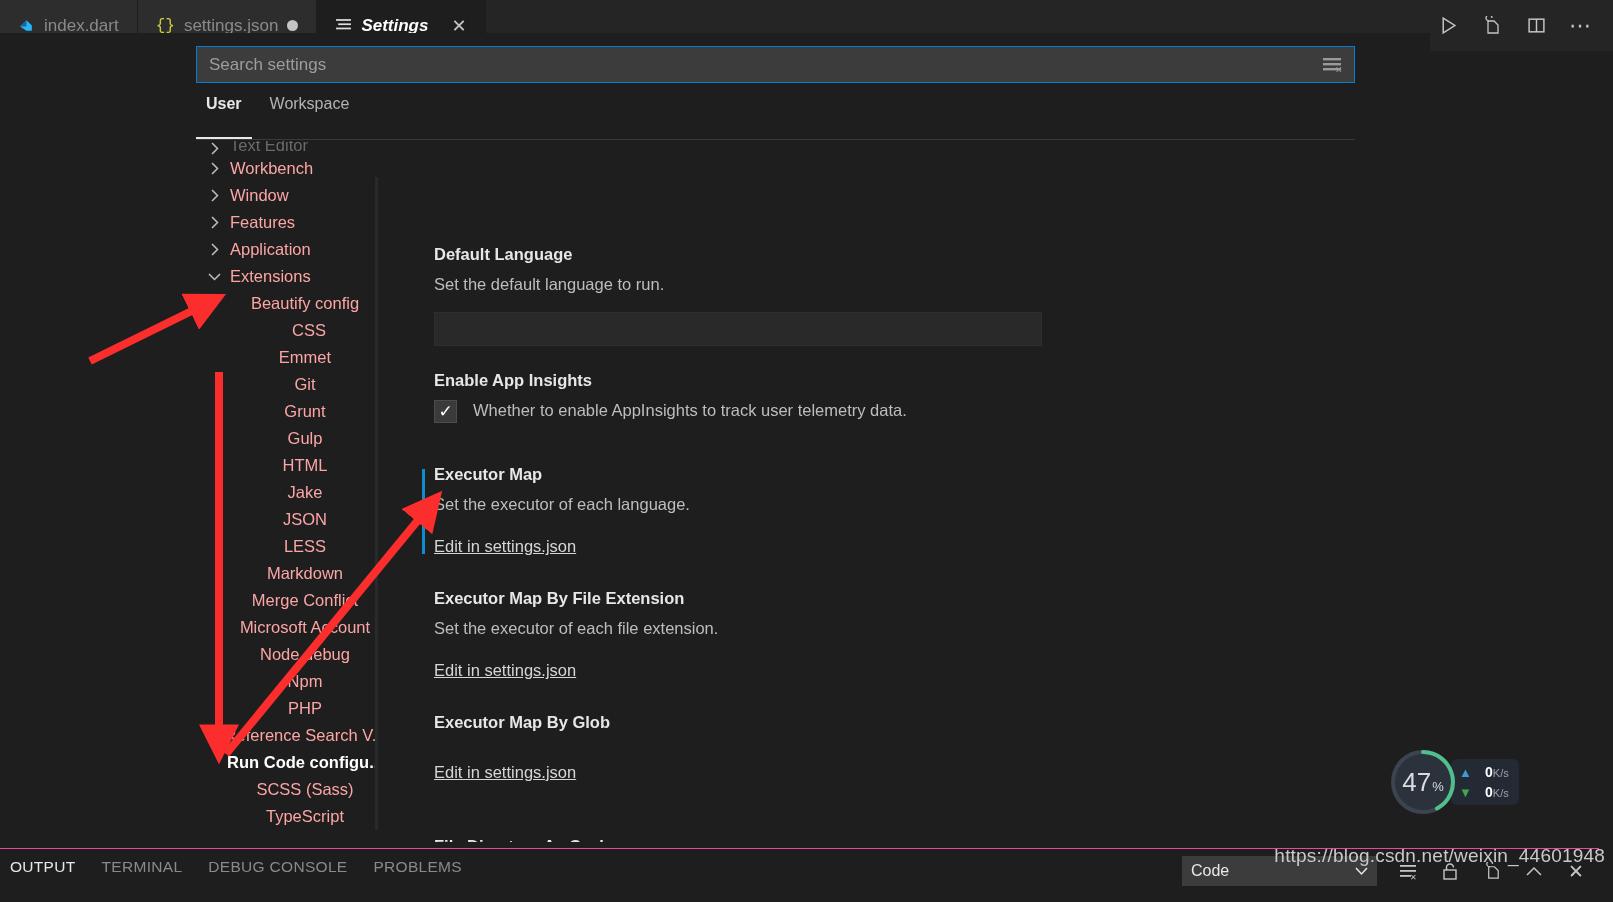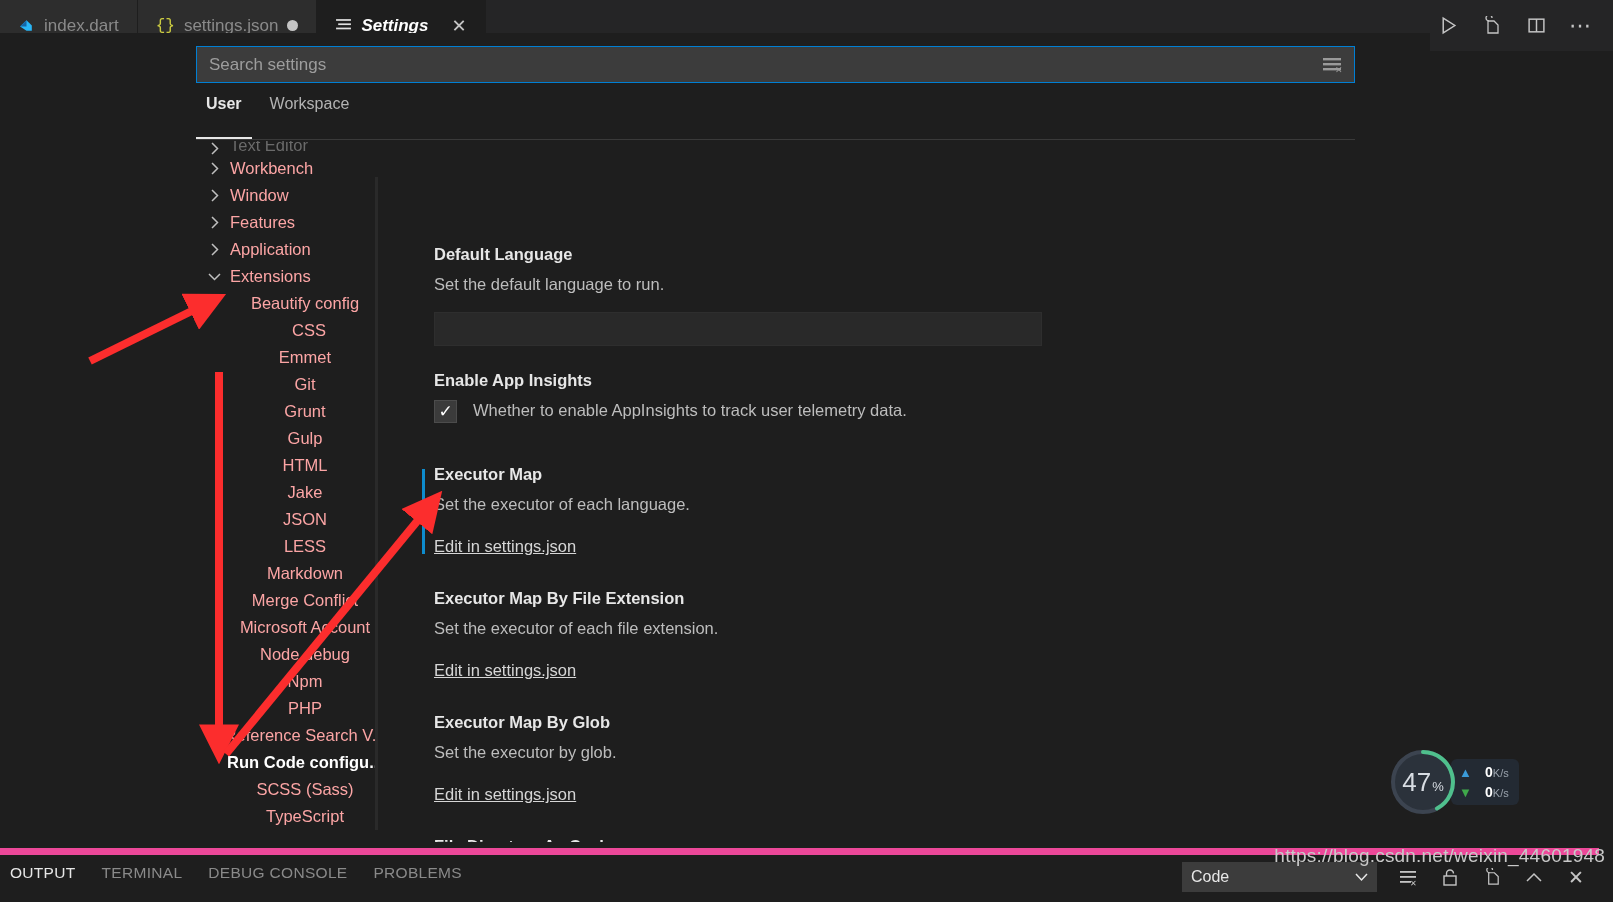--- a/index.html
+++ b/index.html
@@ -106,21 +106,21 @@
     padding: 4px 10px 4px 8px; display: flex; flex-direction: column; gap: 2px;
   }
   .netrow { display: flex; align-items: center; gap: 14px; }
   .netrow .arr { font-size: 13px; width: 12px; text-align: center; }
   .netrow .up { color: #3b9bd9; }
   .netrow .down { color: #3fa84a; }
   .netrow .num { color: #ffffff; font-size: 14px; font-weight: 700; }
   .netrow .unit { color: #9aa3ad; font-size: 11px; }
 
   
-  .panel { position: absolute; left: 0; top: 848px; width: 1599px; height: 54px; background: #1e1e1e; border-top: 7px solid #ec4899; }
+  .panel { position: absolute; left: 0; top: 848px; width: 1599px; height: 54px; background: #1e1e1e; border-top: 1px solid #ec4899; }
   .panel-tabs { position: absolute; left: 10px; top: 9px; display: flex; gap: 26px; }
   .ptab { font-size: 15.5px; color: #8a8a8a; letter-spacing: .3px; }
   .ptab.active { color: #e7e7e7; }
   .panel-right { position: absolute; right: 12px; top: 7px; display: flex; align-items: center; gap: 20px; }
   .code-select {
     width: 195px; height: 30px; background: #3c3c3c; color: #e7e7e7; font-size: 16px;
     display: flex; align-items: center; justify-content: space-between; padding: 0 9px;
   }
   .picon { color: #c5c5c5; display: flex; align-items: center; justify-content: center; width: 22px; height: 22px; }
 
@@ -339,21 +339,21 @@
           <div class="s-title">Enable App Insights</div>
           <div class="s-check-row">
             <div class="checkbox">
               <span class="tick">✓</span>
             </div>
             <div class="s-desc">Whether to enable AppInsights to track user telemetry data.</div>
           </div>
         </div>
         <div class="setting focused" style="position: absolute; top: 312px; left: 0px; width: 940px;"><div class="s-title">Executor Map</div><div class="s-desc">Set the executor of each language.</div><div class="s-link">Edit in settings.json</div></div>
         <div class="setting" style="position: absolute; top: 436px; left: 0px; width: 940px;"><div class="s-title">Executor Map By File Extension</div><div class="s-desc">Set the executor of each file extension.</div><div class="s-link">Edit in settings.json</div></div>
-        <div class="setting" style="position: absolute; top: 560px; left: 0px; width: 940px;"><div class="s-title">Executor Map By Glob</div><div class="s-desc">Set the executor by glob.</div><div class="s-link">Edit in settings.json</div></div>
+        <div class="setting" style="position: absolute; top: 560px; left: 0px; width: 940px;"><div class="s-title">Executor Map By Glob</div><div class="s-link">Edit in settings.json</div></div>
         <div class="setting" style="position: absolute; top: 684px; left: 0px; width: 940px;">
           <div class="s-title">File Directory As Cwd</div>
         </div>
       </div>
 
   </div>
 
   <div class="netwidget">
     <div class="gauge">
       <svg width="68" height="68" viewBox="0 0 68 68">

